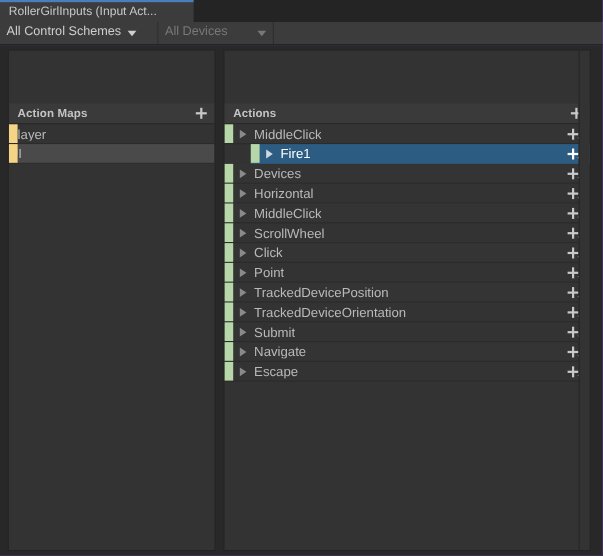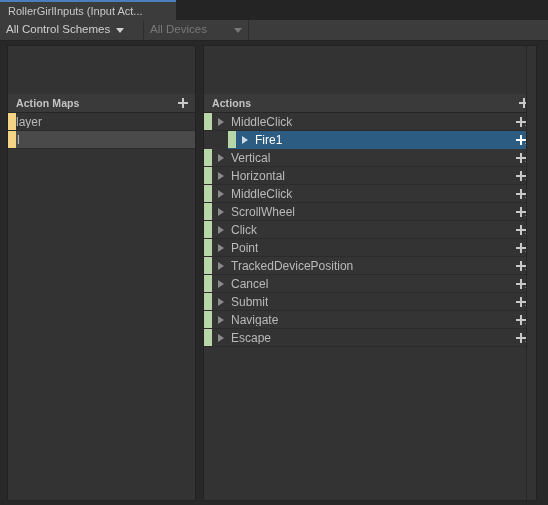--- a/index.html
+++ b/index.html
@@ -288,21 +288,21 @@
             <span class="row-label">Fire1</span>
             <div class="row-plus">
               <span class="bar-h"></span>
               <span class="bar-v"></span>
               <span class="mini-caret"></span>
             </div>
           </div>
           <div class="row act alt">
             <div class="accent"></div>
             <div class="foldout"></div>
-            <span class="row-label">Vertical</span>
+            <span class="row-label">Devices</span>
             <div class="row-plus">
               <span class="bar-h"></span>
               <span class="bar-v"></span>
               <span class="mini-caret"></span>
             </div>
           </div>
           <div class="row act">
             <div class="accent"></div>
             <div class="foldout"></div>
             <span class="row-label">Horizontal</span>
@@ -355,24 +355,24 @@
           <div class="row act alt">
             <div class="accent"></div>
             <div class="foldout"></div>
             <span class="row-label">TrackedDevicePosition</span>
             <div class="row-plus">
               <span class="bar-h"></span>
               <span class="bar-v"></span>
               <span class="mini-caret"></span>
             </div>
           </div>
-          <div class="row act alt">
-            <div class="accent"></div>
-            <div class="foldout"></div>
-            <span class="row-label">Cancel</span>
+          <div class="row act">
+            <div class="accent"></div>
+            <div class="foldout"></div>
+            <span class="row-label">TrackedDeviceOrientation</span>
             <div class="row-plus">
               <span class="bar-h"></span>
               <span class="bar-v"></span>
               <span class="mini-caret"></span>
             </div>
           </div>
           <div class="row act">
             <div class="accent"></div>
             <div class="foldout"></div>
             <span class="row-label">Submit</span>

